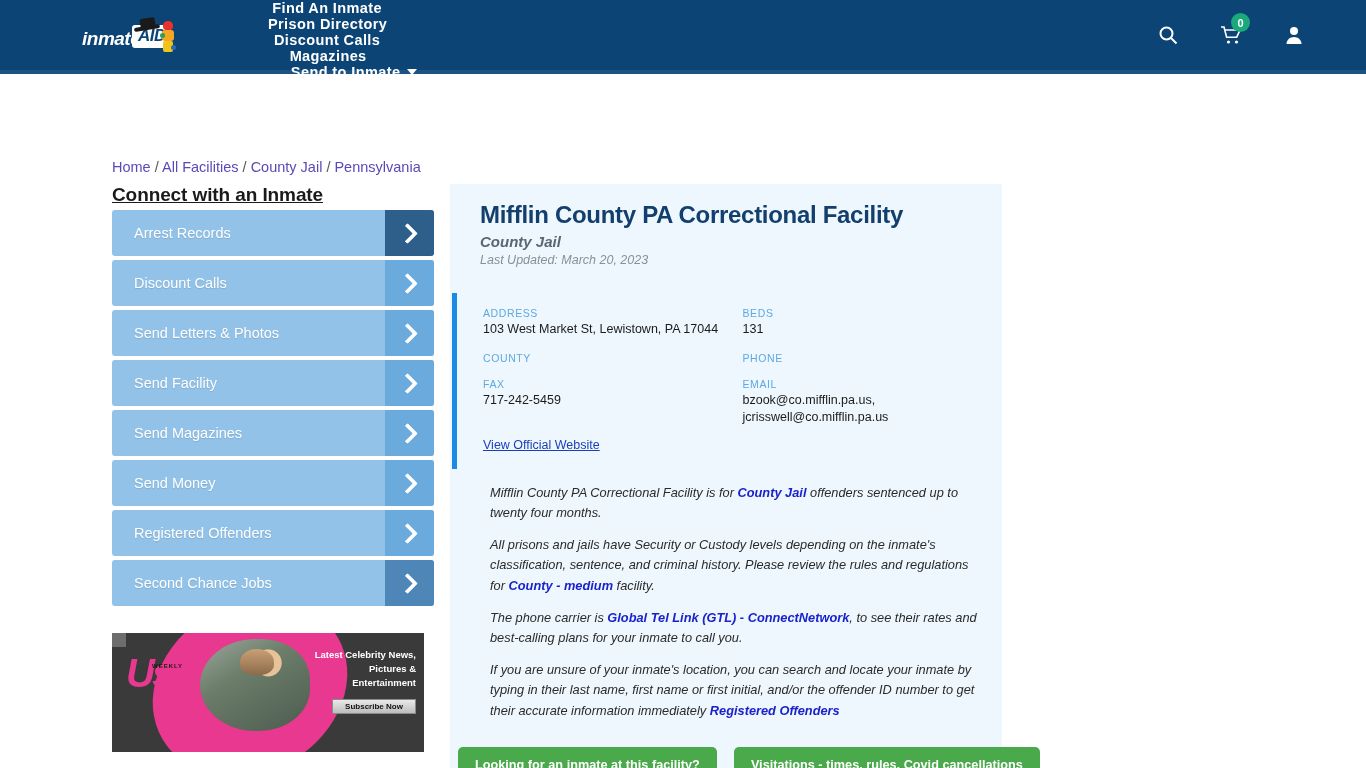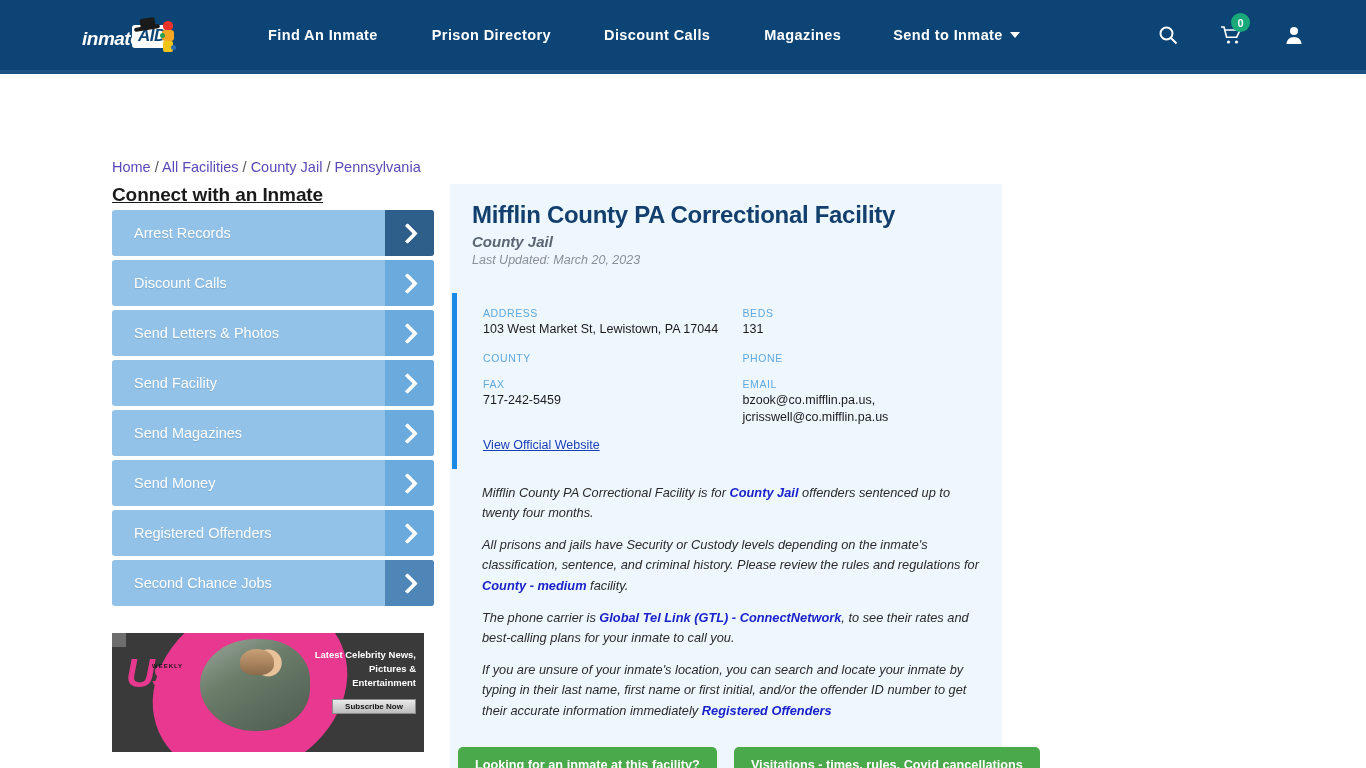--- a/index.html
+++ b/index.html
@@ -55,21 +55,21 @@
     width: 17px; height: 33px;
   }
   .brand-char .head { position:absolute; left:3px; top:0; width:10px; height:9px; background:#e8332a; border-radius:50% 50% 40% 40%; }
   .brand-char .body { position:absolute; left:2px; top:9px; width:12px; height:11px; background:#f5a623; border-radius:3px; }
   .brand-char .leg  { position:absolute; left:3px; top:20px; width:10px; height:11px; background:#f0c419; border-radius:2px; }
   .brand-char .dot  { position:absolute; left:0px; top:12px; width:5px; height:5px; background:#2e9e4f; border-radius:50%; }
   .brand-char .dot2 { position:absolute; left:11px; top:24px; width:5px; height:5px; background:#2b6cb0; border-radius:50%; }
 
   .nav-links {
     position: absolute; left: 268px; top: 0; height: 70px;
-    display: flex; align-items: center; gap: 0;
+    display: flex; align-items: center; gap: 0; flex-direction: column;
   }
   .nav-link {
     color: #ffffff; font-size: 14.5px; font-weight: 700;
     letter-spacing: 0.4px; text-decoration: none; white-space: nowrap;
     cursor: pointer; padding: 0;
   }
   .nav-caret {
     display: inline-block; margin-left: 7px;
     border-left: 5px solid transparent; border-right: 5px solid transparent;
     border-top: 6px solid #ffffff; vertical-align: 2px;
@@ -176,21 +176,21 @@
     display: flex; align-items: center; justify-content: center;
     color: #111111; font-size: 8px; font-weight: 700; cursor: pointer; text-align: center;
   }
 
   
   .main-panel {
     position: absolute; left: 450px; top: 110px;
     width: 552px; min-height: 658px;
     background: #eef7fd;
   }
-  .panel-head { padding: 16px 22px 6px 22px; }
+  .panel-head { padding: 16px 22px 6px 30px; }
   .facility-title {
     font-size: 24px; font-weight: 700; color: #123f6d;
     letter-spacing: -0.3px; line-height: 1.25;
   }
   .facility-type {
     font-size: 15px; font-weight: 700; font-style: italic;
     color: #5a6674; margin-top: 3px;
   }
   .facility-updated {
     font-size: 12.5px; font-style: italic; color: #8a9099; margin-top: 3px;
@@ -208,21 +208,21 @@
   .info-label {
     font-size: 10.5px; color: #5fa8e0; letter-spacing: 0.6px;
     font-weight: 400; margin-bottom: 2px;
   }
   .info-value { font-size: 12.5px; color: #1b1b1b; line-height: 1.35; }
   .official-link {
     display: inline-block; margin-top: 12px;
     font-size: 12.5px; color: #1a3fb8; text-decoration: underline; cursor: pointer;
   }
 
-  .desc { padding: 0 22px 0 32px; margin-top: 14px; }
+  .desc { padding: 0 22px 0 40px; margin-top: 14px; }
   .desc p {
     font-size: 12.8px; font-style: italic; color: #2a2a2a;
     line-height: 1.58; margin-bottom: 12px;
   }
   .desc a { color: #1a22cc; font-weight: 700; font-style: italic; text-decoration: none; cursor: pointer; }
 
   .cta-row { display: flex; gap: 17px; padding: 14px 22px 0 8px; }
   .cta-btn {
     background: #4aa94a; border: none; border-radius: 5px;
     color: #ffffff; font-size: 12.7px; font-weight: 700;

